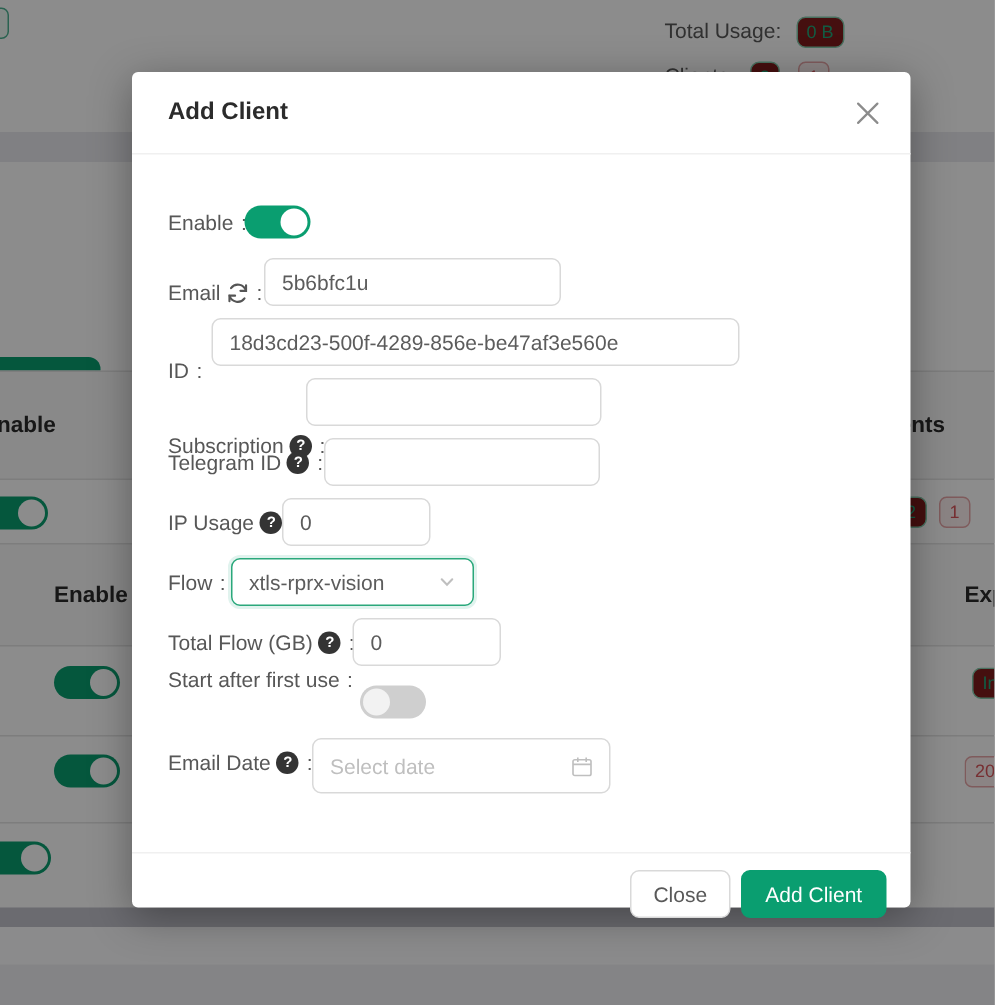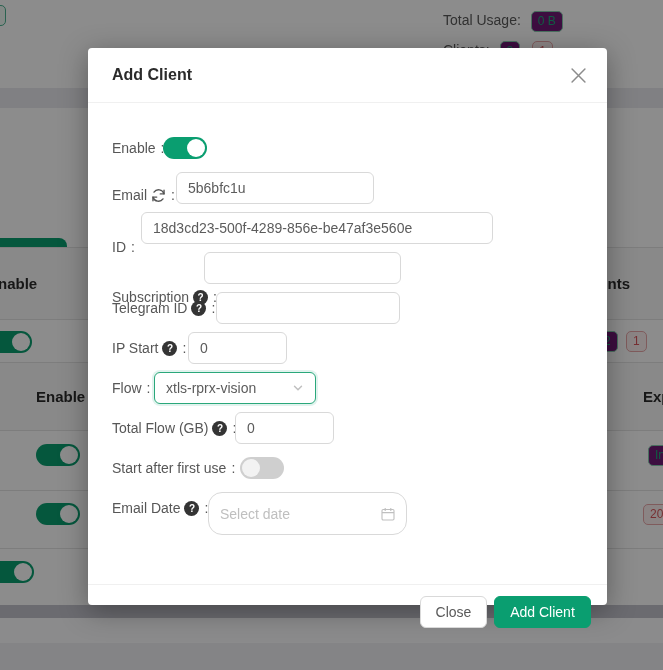--- a/index.html
+++ b/index.html
@@ -18,21 +18,21 @@
   .bg-th2    { top:362px; height:68px; background:#fafafa; border-top:1px solid #e4e4e4; }
   .bg-row2   { top:430px; height:60px; background:#ffffff; border-top:1px solid #e4e4e4; }
   .bg-row3   { top:490px; height:58px; background:#ffffff; border-top:1px solid #e4e4e4; }
   .bg-row4   { top:548px; height:57px; background:#ffffff; border-top:1px solid #e4e4e4; }
   .bg-strip2 { top:605px; height:13px; background:#c3c3cc; }
   .bg-sec2   { top:618px; height:25px; background:#fdfdff; }
   .bg-bottom { top:643px; height:27px; background:#f0f0f4; }
 
   .stat-line { position:absolute; font-size:14px; color:#595959; white-space:nowrap; }
   .badge { display:inline-block; border:1px solid; border-radius:5px; font-size:12px; line-height:17px; padding:1px 6px; background:#fff; white-space:nowrap; }
-  .badge.green { color:#1fa87a; border-color:#86ccae; background:#701a75; }
+  .badge.green { color:#1fa87a; border-color:#86ccae; background:#7f1d1d;border-radius:6px; }
   .badge.red   { color:#d9575c; border-color:#e7a6a8; background:#fdf1f1; }
 
   .actions-btn { position:absolute; left:-64px; top:130px; width:131px; height:37px; background:#0a9e70; color:#fff;
                  border:none; border-radius:8px; font-size:15px; text-align:right; padding-right:14px; font-family:inherit; }
   .search-box  { position:absolute; left:-40px; top:205px; width:116px; height:32px; background:#fff; border:1px solid #cfcfcf; border-radius:8px; }
   .sliver-badge{ position:absolute; left:-18px; top:5px; width:24px; height:21px; border:1px solid #4db392; border-radius:5px; background:#eefaf4; }
 
   .th-text { position:absolute; font-size:15px; font-weight:700; color:#2b2b2b; white-space:nowrap; }
 
   .toggle { position:absolute; width:44px; height:22px; border-radius:11px; cursor:pointer; }
@@ -59,26 +59,26 @@
   .help-dot  { display:inline-flex; align-items:center; justify-content:center; width:15px; height:15px; border-radius:50%;
                background:#343434; color:#fff; font-size:10px; font-weight:700; }
   .colon { margin-left:1px; }
   .inp { position:absolute; height:32px; border:1px solid #d9d9d9; border-radius:6px; padding:0 11px;
          font-size:14px; color:#5c5c5c; font-family:inherit; outline:none; background:#fff; }
   .inp::placeholder { color:#bfbfbf; }
   .sel { position:absolute; height:32px; border:1px solid #2aa87b; box-shadow:0 0 0 2px rgba(10,158,112,.12);
          border-radius:6px; background:#fff; display:flex; align-items:center; padding:0 11px;
          font-size:14px; color:#5c5c5c; cursor:pointer; }
   .sel .sel-txt { flex:1; }
-  .date-wrap { position:absolute; height:43px; border:1px solid #d9d9d9; border-radius:14px; background:#fff;
+  .date-wrap { position:absolute; height:37px; border:1px solid #d9d9d9; border-radius:6px; background:#fff;
                display:flex; align-items:center; padding:0 11px; cursor:pointer; }
   .date-wrap input { border:none; outline:none; flex:1; font-size:14px; color:#5c5c5c; font-family:inherit; min-width:0; background:transparent; }
   .date-wrap input::placeholder { color:#bfbfbf; }
 
-  .modal-footer { position:absolute; left:0; top:536px; width:100%; height:51px; border-top:1px solid #f0f0f0; }
+  .modal-footer { position:absolute; left:0; top:520px; width:100%; height:51px; border-top:1px solid #f0f0f0; }
   .btn { position:absolute; top:11px; height:32px; border-radius:6px; font-size:14px; font-family:inherit; cursor:pointer; }
   .btn-close  { right:120px; width:67px; background:#fff; border:1px solid #d9d9d9; color:#595959; }
   .btn-submit { right:16px; width:97px; background:#0a9e70; border:1px solid #0a9e70; color:#fff; }
 </style>
 </head>
 <body>
 
 <div class="page">
 
   <div class="bg">
@@ -193,21 +193,21 @@
     <input class="inp" style="left: 116px; top: 204px; width: 197px;" value="">
 
     <div class="frm-label" style="top:249px;">
       <span>Telegram ID</span>
       <span class="help-dot">?</span>
       <span class="colon">:</span>
     </div>
     <input class="inp" style="left: 128px; top: 244px; width: 184px;" value="">
 
     <div class="frm-label" style="top:289px;">
-      <span>IP Start</span>
+      <span>IP Usage</span>
       <span class="help-dot">?</span>
       <span class="colon">:</span>
     </div>
     <input class="inp" style="left: 100px; top: 284px; width: 99px;" value="0">
 
     <div class="frm-label" style="top:329px;">
       <span>Flow</span>
         <span class="colon">:</span>
     </div>
     <div class="sel" style="left:66px; top:324px; width:162px;">
@@ -219,21 +219,21 @@
       </span>
     </div>
 
     <div class="frm-label" style="top:369px;">
       <span>Total Flow (GB)</span>
       <span class="help-dot">?</span>
       <span class="colon">:</span>
     </div>
     <input class="inp" style="left: 147px; top: 364px; width: 99px;" value="0">
 
-    <div class="frm-label" style="top:409px;">
+    <div class="frm-label" style="top:394px;">
       <span>Start after first use</span>
         <span class="colon">:</span>
     </div>
     <span class="toggle off" style="left:152px; top:409px;">
         <span class="knob"></span>
       </span>
 
     <div class="frm-label" style="top:449px;">
       <span>Email Date</span>
       <span class="help-dot">?</span>

